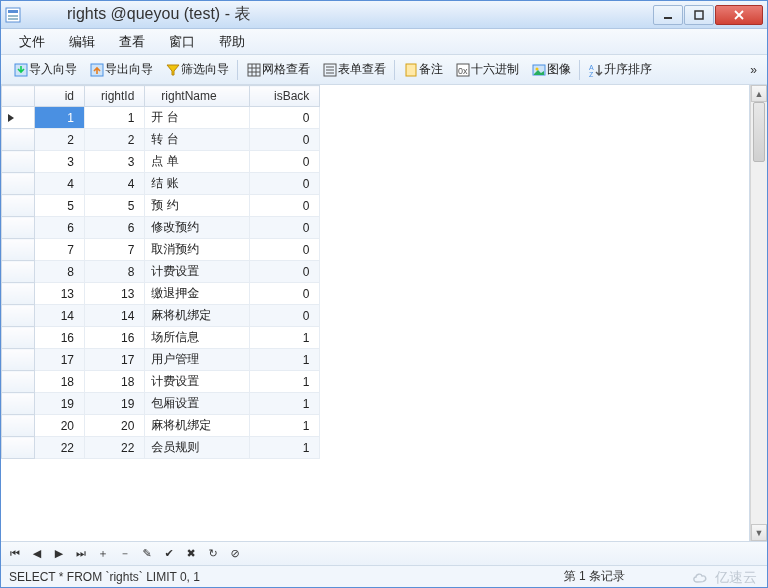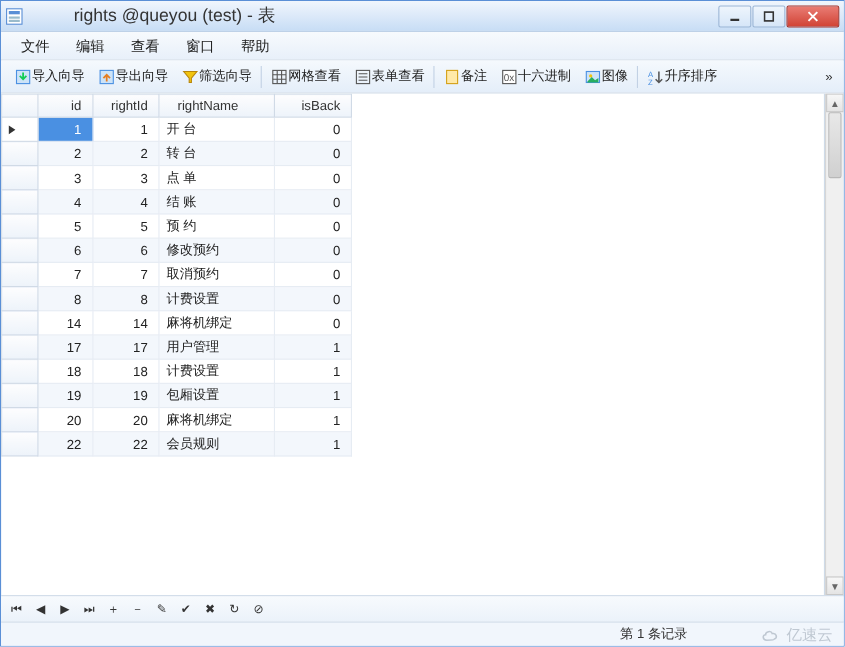--- a/index.html
+++ b/index.html
@@ -240,24 +240,38 @@
             </tr>
             <tr>
               <td class="row-head"></td>
               <td class="num">8</td>
               <td class="num">8</td>
               <td>计费设置</td>
               <td class="num">0</td>
             </tr>
             <tr>
               <td class="row-head"></td>
+              <td class="num">13</td>
+              <td class="num">13</td>
+              <td>缴退押金</td>
+              <td class="num">0</td>
+            </tr>
+            <tr>
+              <td class="row-head"></td>
               <td class="num">14</td>
               <td class="num">14</td>
               <td>麻将机绑定</td>
               <td class="num">0</td>
+            </tr>
+            <tr>
+              <td class="row-head"></td>
+              <td class="num">16</td>
+              <td class="num">16</td>
+              <td>场所信息</td>
+              <td class="num">1</td>
             </tr>
             <tr>
               <td class="row-head"></td>
               <td class="num">17</td>
               <td class="num">17</td>
               <td>用户管理</td>
               <td class="num">1</td>
             </tr>
             <tr>
               <td class="row-head"></td>
@@ -307,20 +321,21 @@
     <span class="nav-btn">＋</span>
     <span class="nav-btn">－</span>
     <span class="nav-btn">✎</span>
     <span class="nav-btn">✔</span>
     <span class="nav-btn">✖</span>
     <span class="nav-btn">↻</span>
     <span class="nav-btn">⊘</span>
   </div>
 
   <div class="statusbar">
+    <span>SELECT * FROM `rights` LIMIT 0, 1</span>
     <span class="status-right">第 1 条记录</span>
     <span class="watermark">
       <svg width="20" height="14">
           <path d="M6 11 C2 11 2 6 5 6 C5 3 10 2 11 5 C15 4 16 9 13 10 C13 11 6 11 6 11 Z" fill="none" stroke="#bfc8d2" stroke-width="1.4"></path>
         </svg>
       <span>亿速云</span>
     </span>
   </div>
 </div>
 

